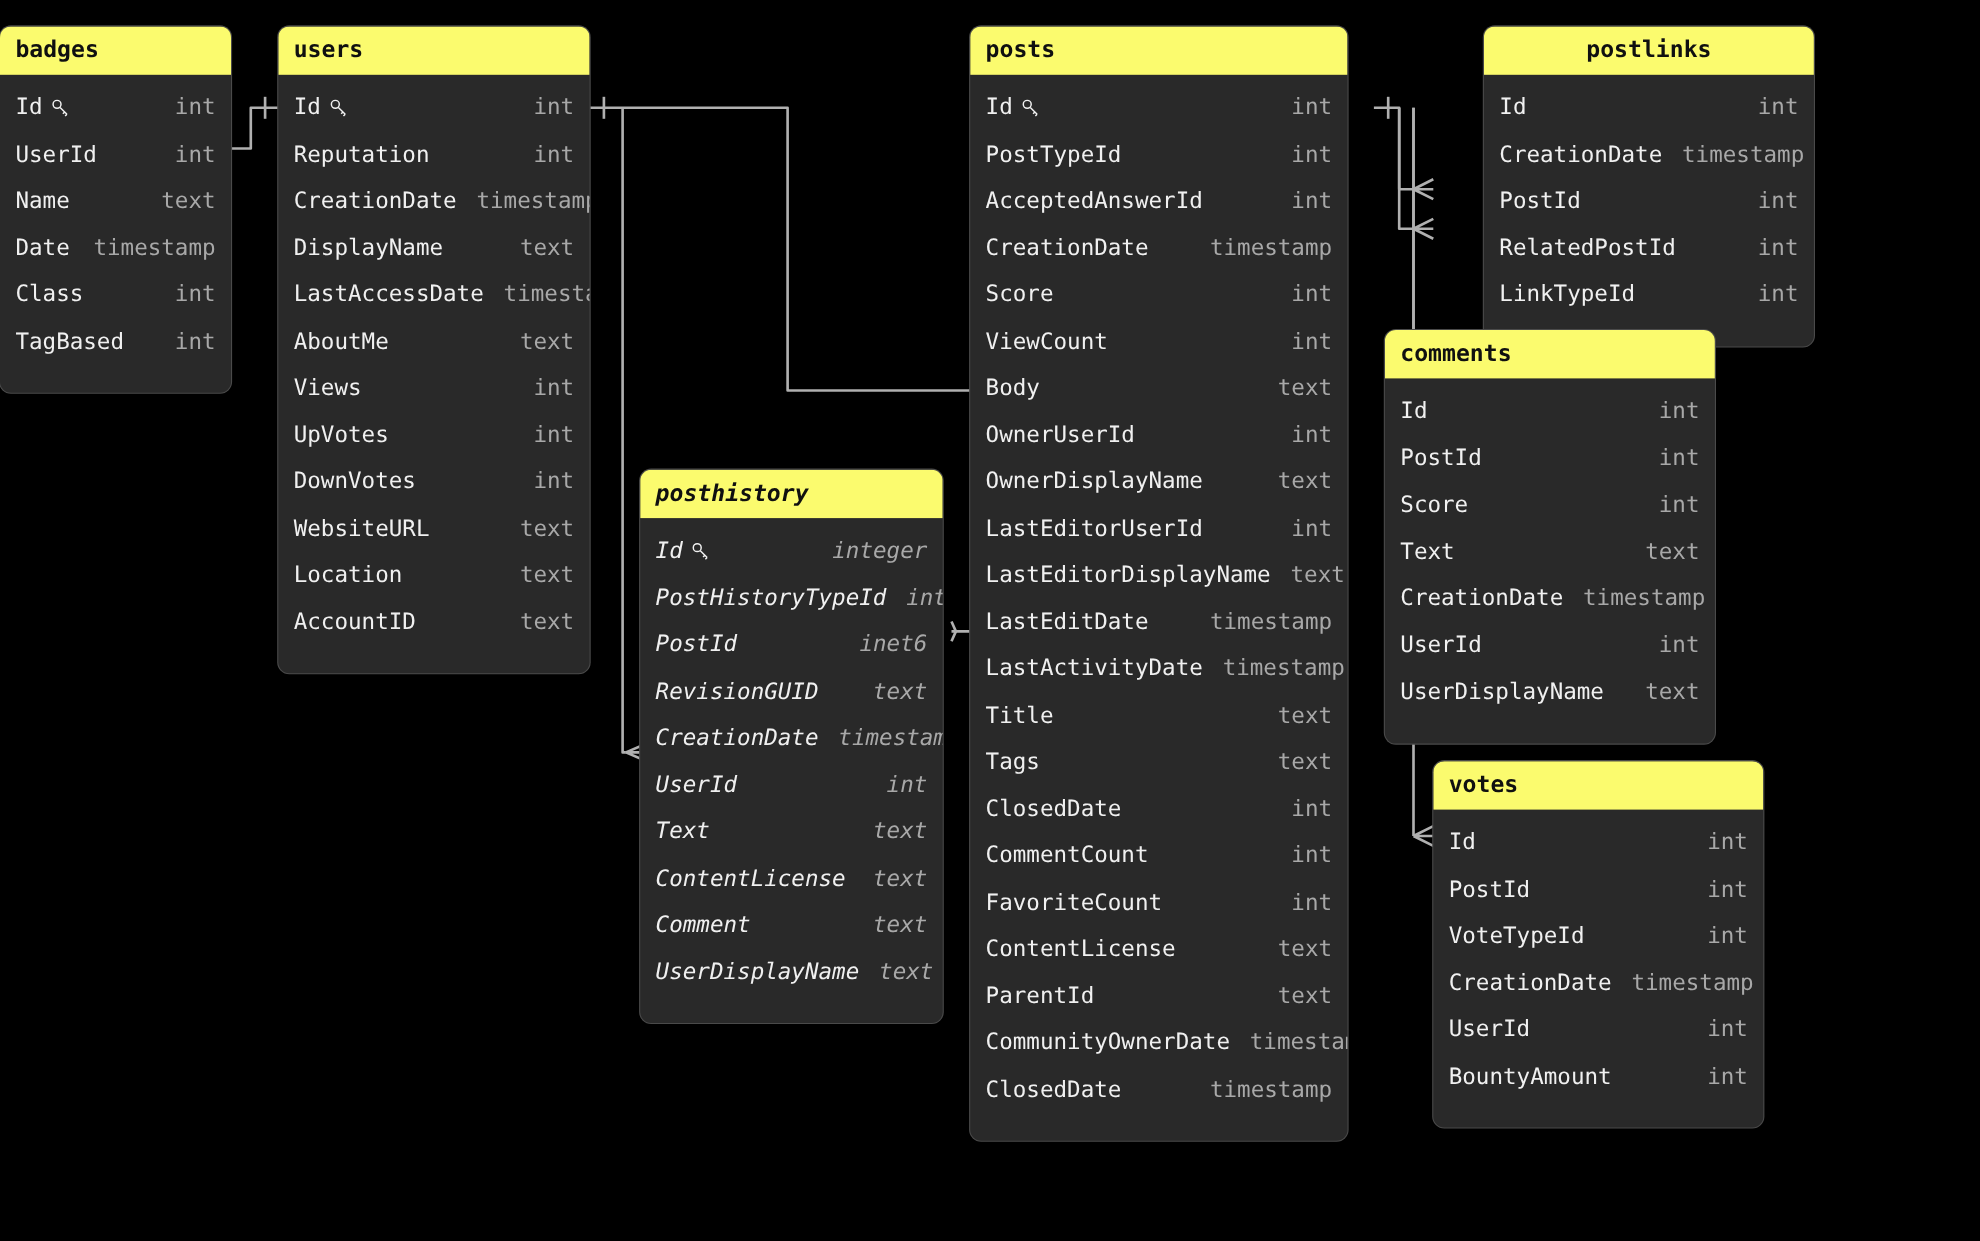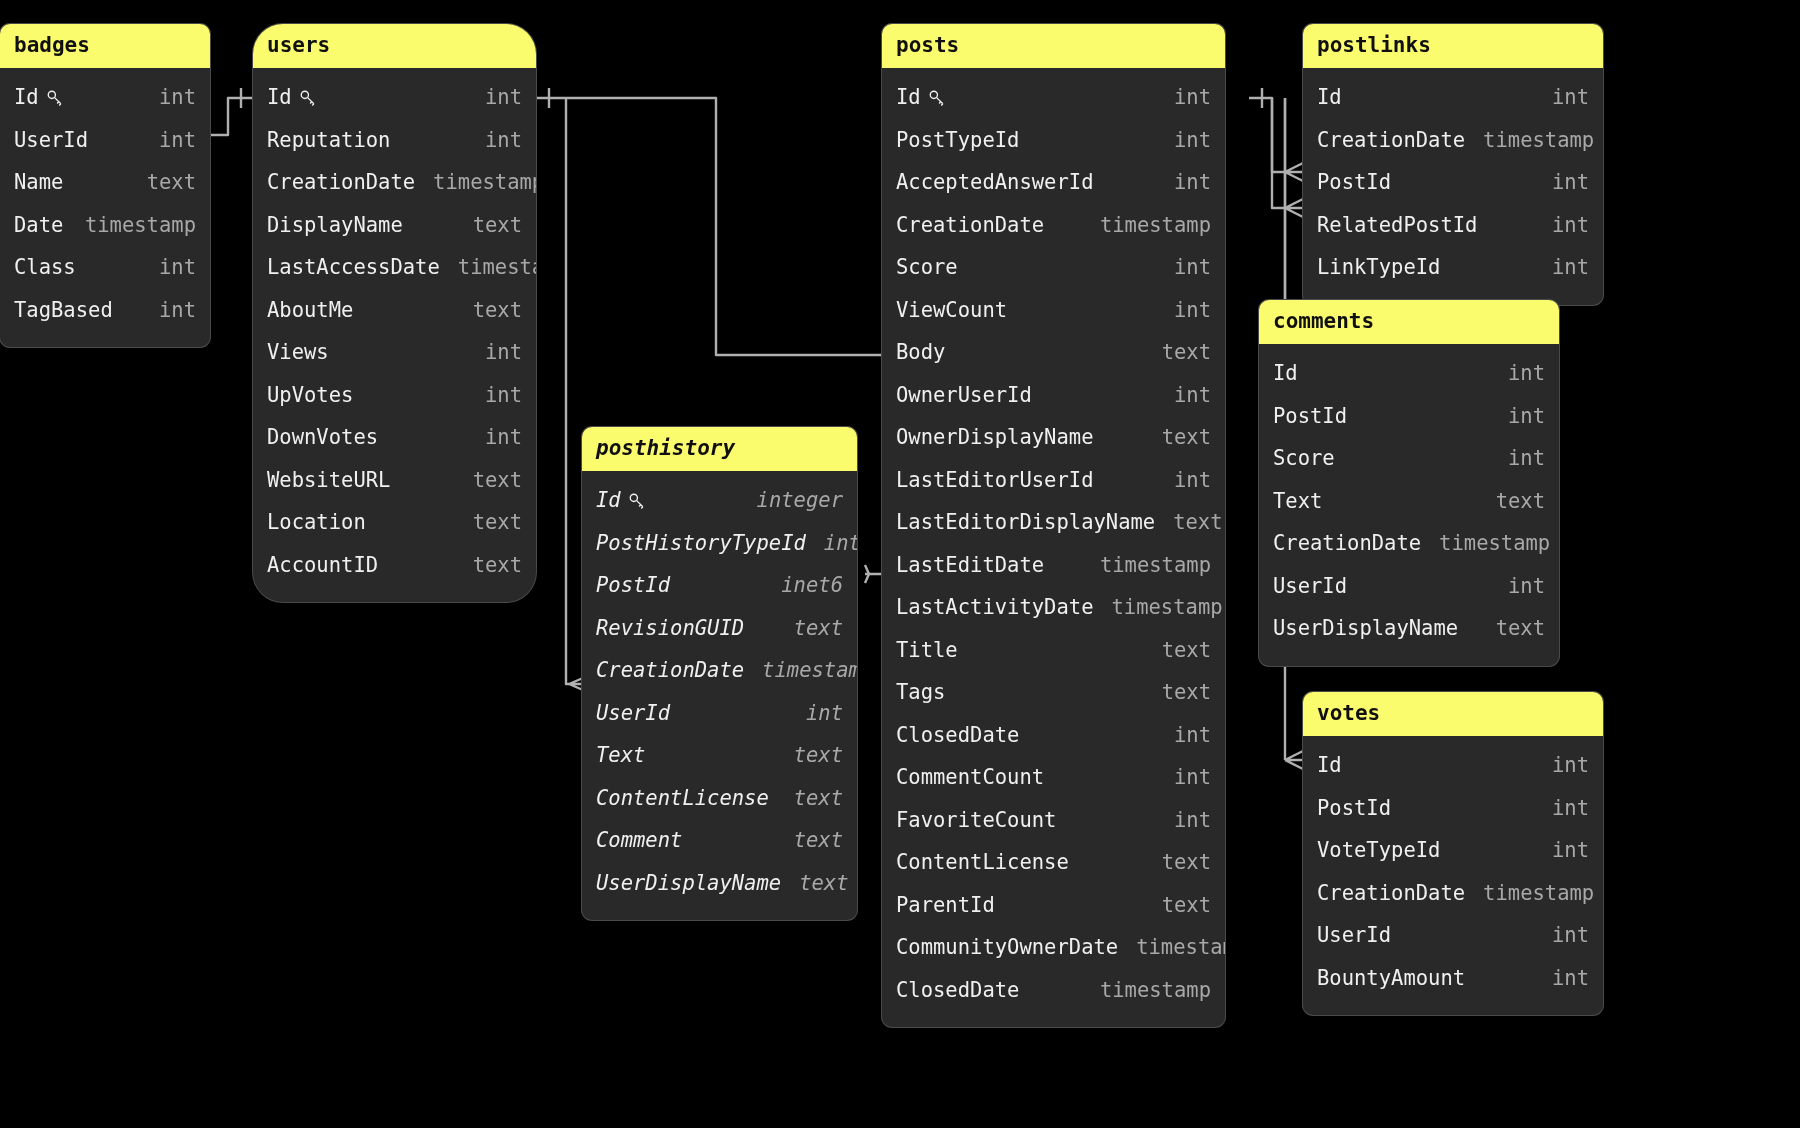--- a/index.html
+++ b/index.html
@@ -32,21 +32,21 @@
   .table-header {
     background: #fbfb6e;
     color: #101010;
     font-weight: bold;
     font-size: 21px;
     padding: 11px 14px 12px 14px;
     letter-spacing: 0px;
     line-height: 1;
   }
   .table-body {
-    padding: 8px 0 16px 0;
+    padding: 8px 0 26px 0;
   }
   .row {
     display: flex;
     align-items: center;
     justify-content: space-between;
     padding: 0 14px;
     height: 42.5px;
     white-space: nowrap;
   }
   .col-name {
@@ -64,24 +64,24 @@
   .key-icon {
     display: inline-block;
     width: 18px; height: 18px;
     position: relative;
     top: 1px;
   }
   .key-icon svg { display: block; }
 
   
   #card-badges     { left: 0px;    top: 24px;  width: 210px; }
-  #card-users      { left: 253px;  top: 24px;  width: 283px; border-radius: 30px; }
+  #card-users      { left: 253px;  top: 24px;  width: 283px; }
   #card-posthistory{ left: 582px;  top: 427px; width: 275px; font-style: italic; }
   #card-posts      { left: 882px;  top: 24px;  width: 343px; }
-  #card-postlinks  { left: 1303px; top: 24px;  width: 300px; }
+  #card-postlinks  { left: 1349px; top: 24px;  width: 300px; text-align: center; }
   #card-comments   { left: 1259px; top: 300px; width: 300px; }
   #card-votes      { left: 1303px; top: 648px; width: 300px; margin-top: 44px; }
 </style>
 </head>
 <body>
 
 <div id="canvas">
 
   <svg id="edges" viewBox="0 0 1800 1128" xmlns="http://www.w3.org/2000/svg">
     <g fill="none" stroke="#b0b0b0" stroke-width="2.4" stroke-linecap="butt" stroke-linejoin="round">

